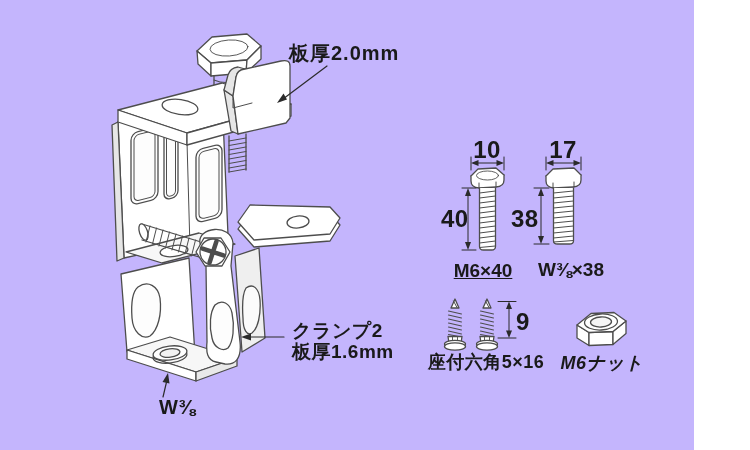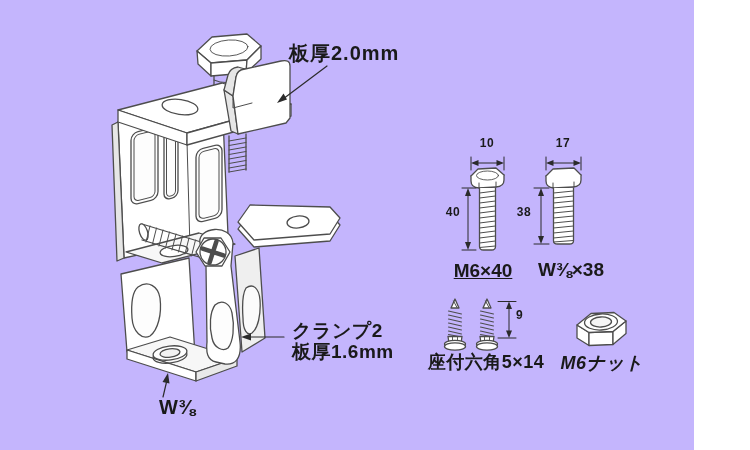--- a/index.html
+++ b/index.html
@@ -4,21 +4,21 @@
 <style>
   html,body{margin:0;padding:0;background:#ffffff;}
   #stage{
     position:relative;width:694px;height:450px;background:#c4b5fd;overflow:hidden;
     font-family:"Liberation Sans","DejaVu Sans",sans-serif;color:#1a1a1a;
   }
   #lineart{position:absolute;left:0;top:0;width:750px;height:450px;}
   .lbl{position:absolute;white-space:nowrap;line-height:1.05;}
   .jp{font-size:19px;font-weight:600;letter-spacing:0.5px;}
   .jp-big{font-size:20px;font-weight:600;letter-spacing:1px;}
-  .dim{font-size:12px;font-weight:600;letter-spacing:0.5px;}
+  .dim{font-size:24px;font-weight:600;letter-spacing:0.5px;}
   .ctr{text-align:center;}
   .partlbl{font-size:19px;font-weight:600;}
 </style>
 </head>
 <body>
 
 <div id="stage">
 
   <svg id="lineart" viewBox="0 0 750 450" xmlns="http://www.w3.org/2000/svg" stroke="#4d4d4d" stroke-width="1.3" fill="none" stroke-linejoin="round" stroke-linecap="round">
 
@@ -231,16 +231,16 @@
   <div class="lbl partlbl ctr" style="left:445px;top:261px;width:76px;text-decoration:underline;">M6×40</div>
 
   <div class="lbl dim ctr" style="left:549px;top:137px;width:28px;">17</div>
 
   <div class="lbl dim ctr" style="left:511px;top:206px;width:26px;">38</div>
 
   <div class="lbl partlbl ctr" style="left:527px;top:260px;width:88px;">W⅜×38</div>
 
   <div class="lbl dim" style="left:516px;top:309px;">9</div>
 
-  <div class="lbl jp ctr" style="left:421px;top:353px;width:130px;font-size:18px;">座付六角5×14</div>
+  <div class="lbl jp ctr" style="left:421px;top:353px;width:130px;font-size:18px;">座付六角5×16</div>
 
   <div class="lbl jp ctr" style="left:557px;top:354px;width:90px;font-size:18px;font-style:italic;">M6ナット</div>
 </div>
 
 </body></html>

